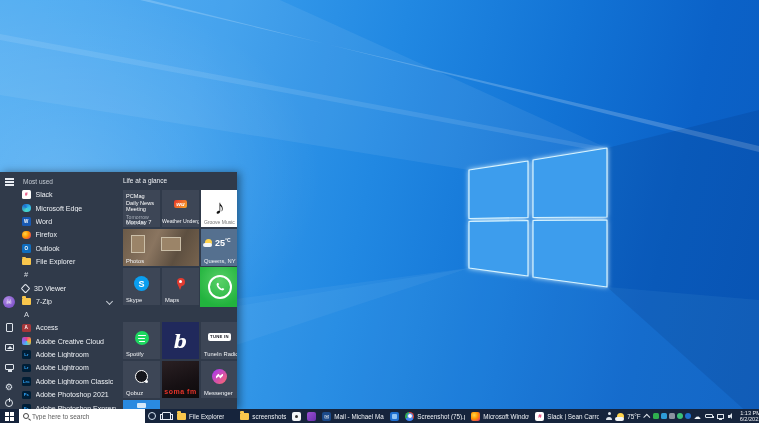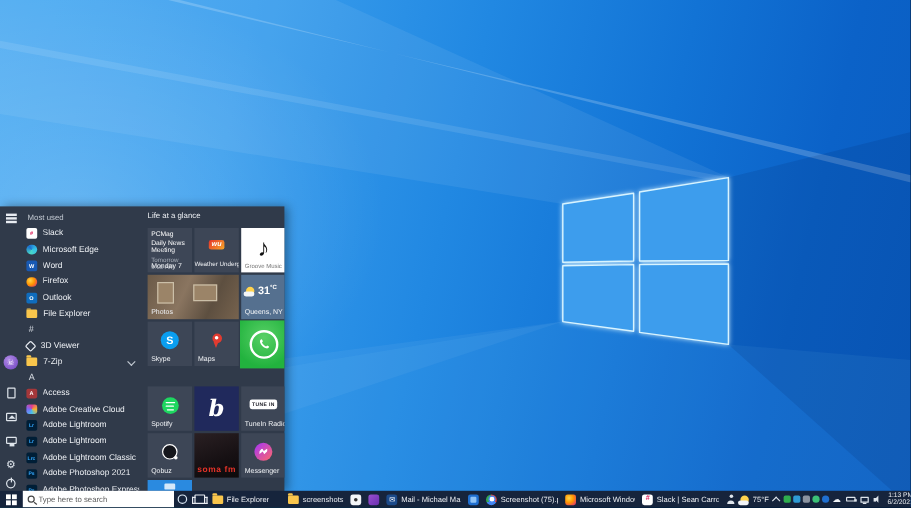--- a/index.html
+++ b/index.html
@@ -310,21 +310,21 @@
 
       <div class="tile photos-tile" style="left:6px;top:57px;width:76px;height:37px">
         <span class="photo-frame" style="left:8px;top:6px;width:14px;height:18px"></span>
         <span class="photo-frame" style="left:38px;top:8px;width:20px;height:14px"></span>
         <span class="tlabel">Photos</span>
       </div>
 
       <div class="tile weather-tile" style="left:84px;top:57px;width:37px;height:37px">
         <div style="display:flex;align-items:center;gap:3px;padding:8px 0 0 4px">
           <span class="sun"></span>
-          <span class="w-temp"><span>31</span><span class="w-unit">°C</span></span>
+          <span class="w-temp"><span>25</span><span class="w-unit">°C</span></span>
         </div>
         <span class="tlabel">Queens, NY</span>
       </div>
 
       <div class="tile" style="left:6px;top:96px;width:37px;height:37px">
         <div class="tile-center" style="bottom:6px">
           <span class="logo-circle skype-logo">S</span>
         </div>
         <span class="tlabel">Skype</span>
       </div>

